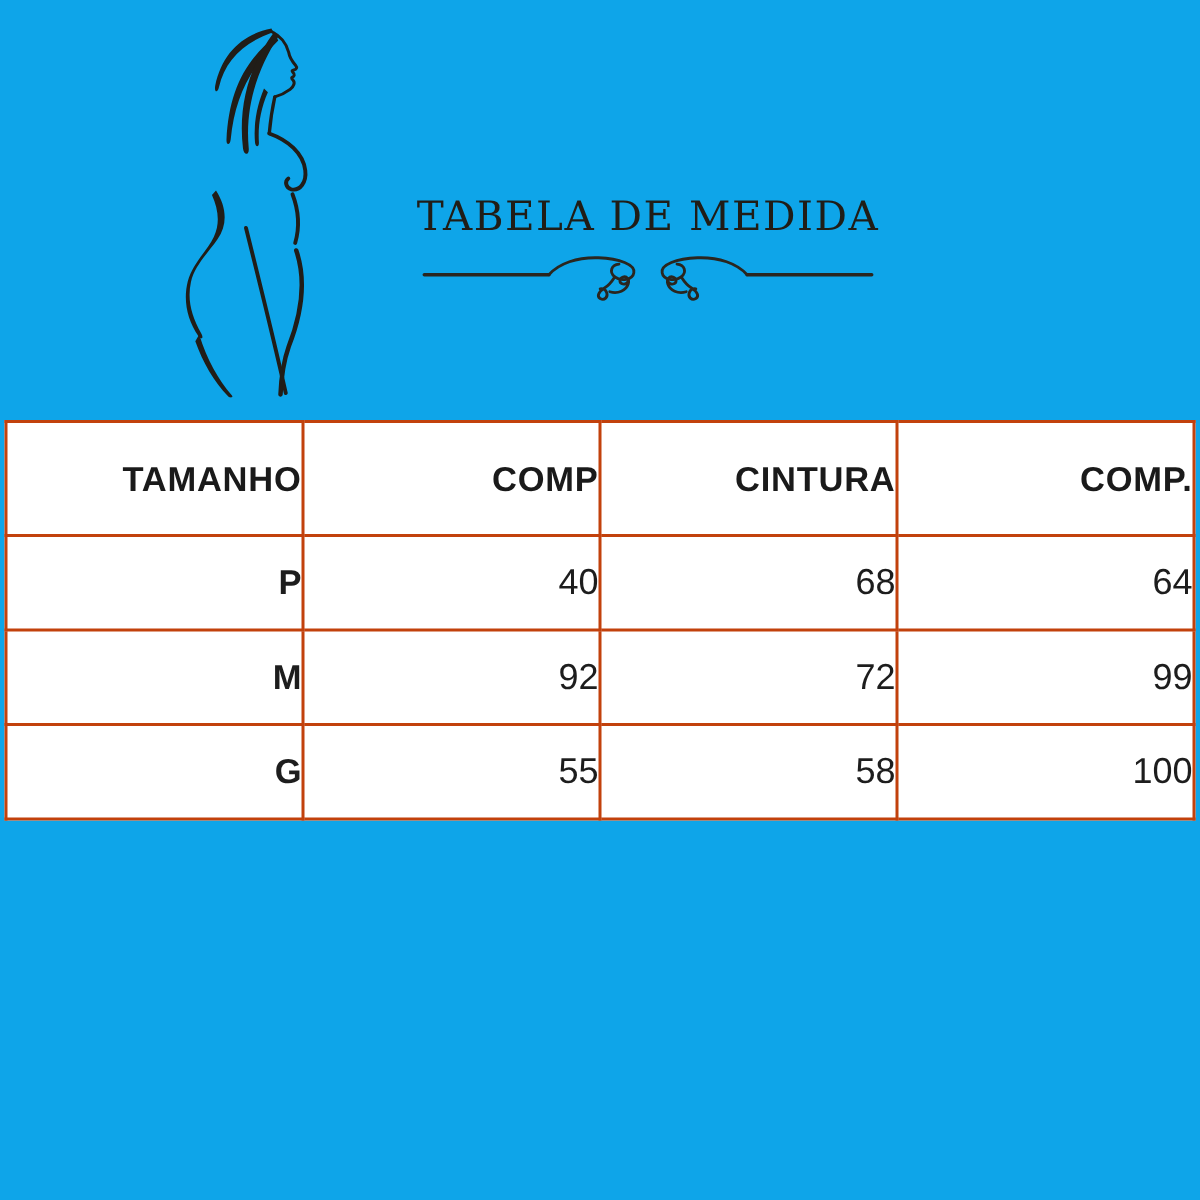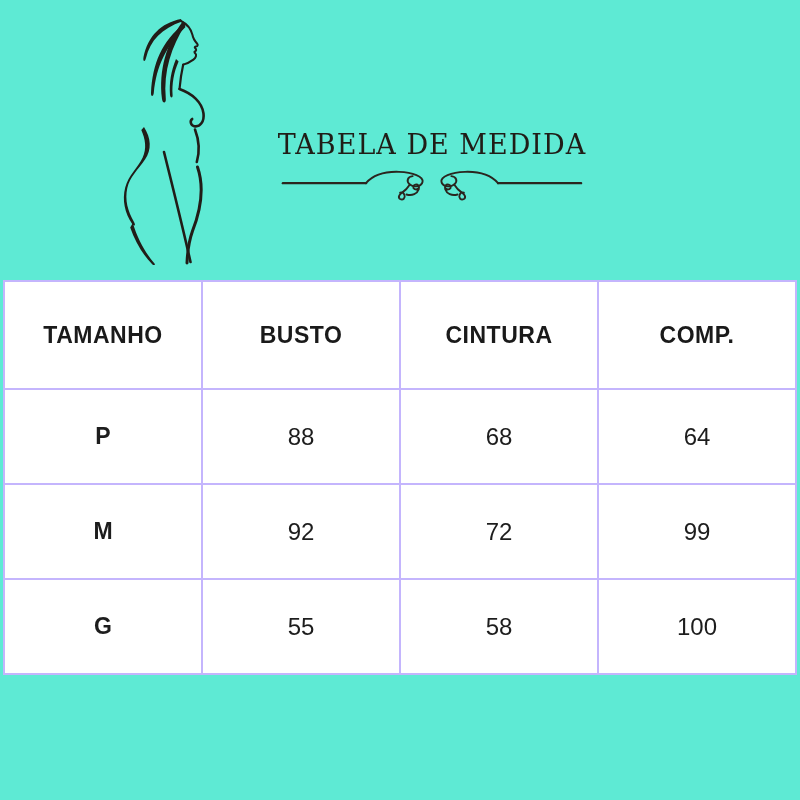--- a/index.html
+++ b/index.html
@@ -4,21 +4,21 @@
 <style>
   html, body {
     margin: 0;
     padding: 0;
     background: #F7F2E7;
   }
   .page {
     position: relative;
     width: 800px;
     height: 800px;
-    background: #5eead4;
+    background: #0ea5e9;
     overflow: hidden;
     font-family: "Liberation Sans", sans-serif;
     color: #1D1B16;
   }
   
   .logo-svg {
     position: absolute;
     left: 95px;
     top: 0px;
     width: 175px;
@@ -52,25 +52,25 @@
   .size-table {
     position: absolute;
     left: 3px;
     top: 280px;
     width: 794px;
     border-collapse: collapse;
     table-layout: fixed;
     background: #FFFFFF;
   }
   .size-table th, .size-table td {
-    border: 2px solid #c4b5fd;
-    text-align: center;
+    border: 2px solid #c2410c;
+    text-align: right;
     vertical-align: middle;
     background: #FFFFFF;
-    padding: 16px;
+    padding: 0;
   }
   .size-table th {
     height: 74px;
     font-size: 23px;
     font-weight: bold;
     letter-spacing: 0.5px;
     color: #1A1A1A;
   }
   .size-table td {
     height: 61px;
@@ -135,29 +135,29 @@
 
         <path d="M183.5,15.5 C186,19.5 188.5,22 191,23.5 C194.4,25.6 196.6,29 193.8,30.8 C190.8,32.5 188,29.8 189.2,26.5 C190,24.3 192,23.4 193.8,24"></path>
       </g>
     </svg>
   </div>
 
   <table class="size-table">
     <thead>
       <tr>
         <th>TAMANHO</th>
-        <th>BUSTO</th>
+        <th>COMP</th>
         <th>CINTURA</th>
         <th>COMP.</th>
       </tr>
     </thead>
     <tbody>
       <tr>
         <td class="size-cell">P</td>
-        <td>88</td>
+        <td>40</td>
         <td>68</td>
         <td>64</td>
       </tr>
       <tr>
         <td class="size-cell">M</td>
         <td>92</td>
         <td>72</td>
         <td>99</td>
       </tr>
       <tr>

